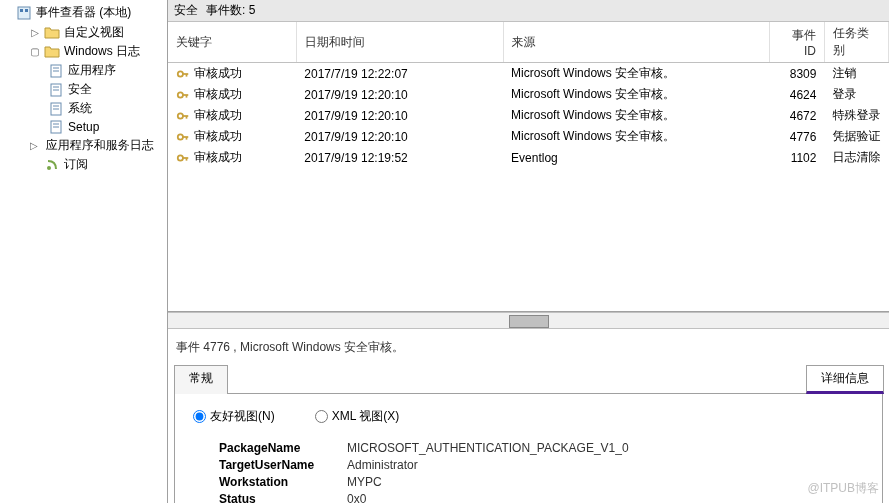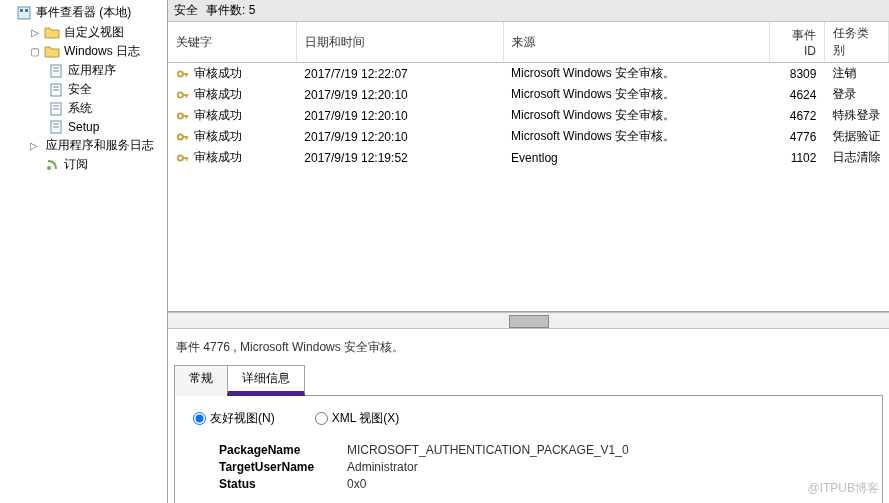--- a/index.html
+++ b/index.html
@@ -21,23 +21,23 @@
 .col-kw{width:130px;}
 .col-dt{width:210px;}
 .col-src{width:270px;}
 .col-id{width:55px;text-align:right;}
 .col-cat{width:60px;}
 .key-icon{width:14px;height:14px;display:inline-flex;margin-right:4px;vertical-align:middle;}
 .hscroll{height:17px;background:#f0f0f0;border-top:1px solid #c0c0c0;border-bottom:1px solid #c0c0c0;position:relative;}
 .hscroll-thumb{position:absolute;left:50%;transform:translateX(-50%);top:2px;height:13px;width:40px;background:#c0c0c0;border:1px solid #888;}
 .detail-panel{flex:1;padding:6px;overflow:hidden;}
 .detail-title{padding:4px 2px;color:#333;}
-.tabs{display:flex;border-bottom:1px solid #a0a0a0;margin-top:4px;}
+.tabs{display:flex;border-bottom:1px solid #a0a0a0;margin-top:4px;justify-content:space-between;}
 .tab{padding:4px 14px;border:1px solid #a0a0a0;border-bottom:none;background:#f5f5f5;margin-right:-1px;cursor:pointer;position:relative;top:1px;}
-.tab.active{background:#fff;border-bottom:5px solid #4c1d95;}
+.tab.active{background:#fff;border-bottom:3px solid #4c1d95;}
 .tab-content{border:1px solid #a0a0a0;border-top:none;padding:14px 18px;background:#fff;}
 .view-radio{display:flex;gap:40px;margin-bottom:16px;align-items:center;}
 .view-radio label{display:flex;align-items:center;gap:4px;cursor:pointer;}
 .prop-grid{margin-left:26px;}
 .prop-row{display:flex;margin-bottom:3px;}
 .prop-name{width:128px;font-weight:bold;}
 .prop-val{color:#333;}
 .watermark{position:absolute;right:10px;bottom:6px;color:#c0c0c0;font-size:12px;}
 </style>
 </head>
@@ -248,20 +248,24 @@
         <div class="prop-grid" id="props">
             <div class="prop-row">
               <div class="prop-name">PackageName</div>
               <div class="prop-val">MICROSOFT_AUTHENTICATION_PACKAGE_V1_0</div>
             </div>
             <div class="prop-row">
               <div class="prop-name">TargetUserName</div>
               <div class="prop-val">Administrator</div>
             </div>
             <div class="prop-row">
+              <div class="prop-name">Workstation</div>
+              <div class="prop-val">MYPC</div>
+            </div>
+            <div class="prop-row">
               <div class="prop-name">Status</div>
               <div class="prop-val">0x0</div>
             </div>
           </div>
       </div>
     </div>
   </div>
 </div>
 
 <div class="watermark">@ITPUB博客</div>

